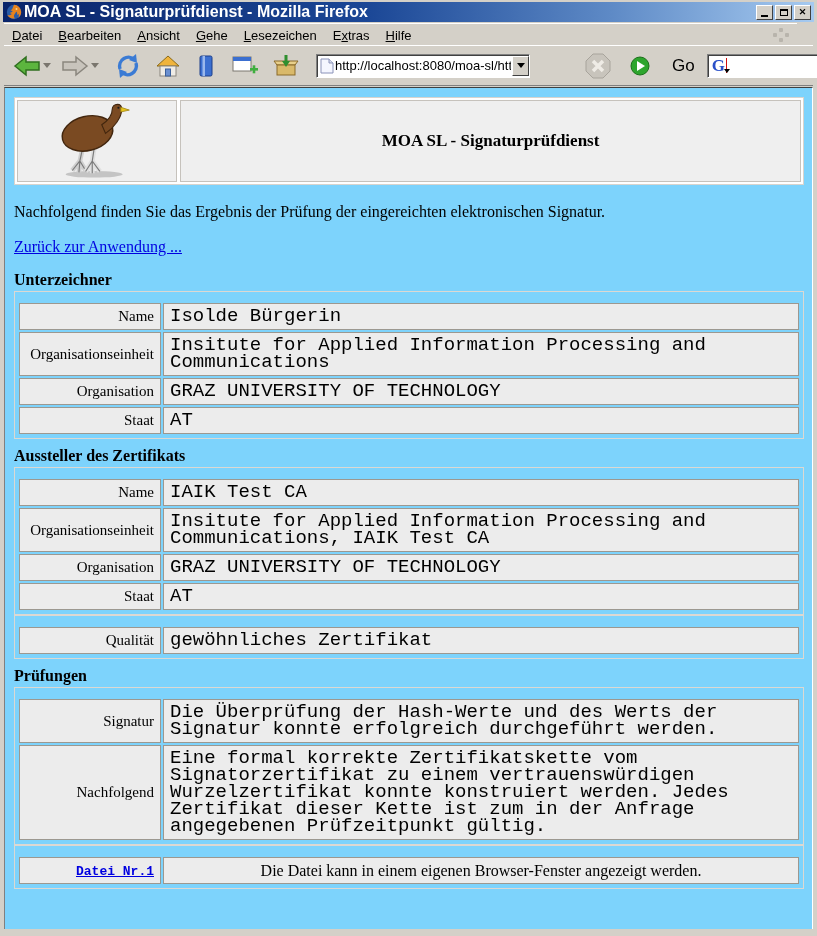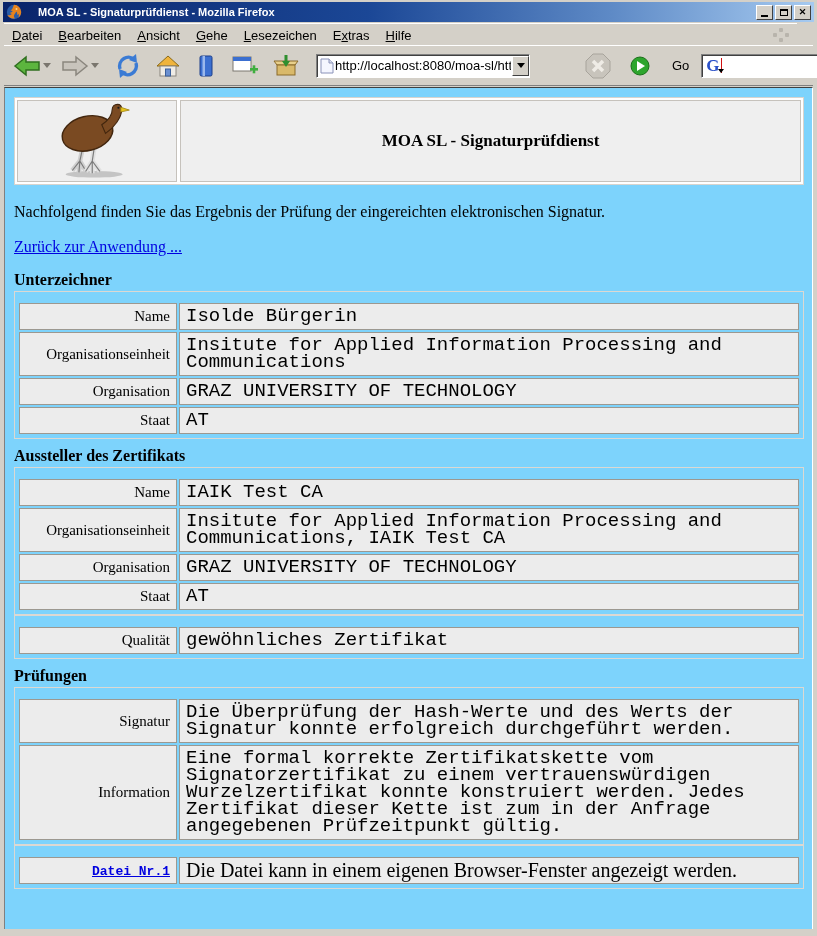--- a/index.html
+++ b/index.html
@@ -6,21 +6,21 @@
   body{
     width:817px;height:936px;position:relative;overflow:hidden;
     background:#d4d0c8;font-family:"Liberation Sans",sans-serif;
   }
   
   .titlebar{
     position:absolute;top:2px;left:3px;right:3px;height:20px;
     background:linear-gradient(90deg,#0a246a 0%,#1b4796 45%,#5e8ac6 75%,#a6caf0 100%);
     display:flex;align-items:center;padding:0 3px;box-sizing:border-box;
   }
-  .titlebar .ttl{flex:1;color:#fff;font-size:11px;font-weight:bold;white-space:nowrap;overflow:hidden;margin-left:16px;}
+  .titlebar .ttl{flex:1;color:#fff;font-size:16px;font-weight:bold;white-space:nowrap;overflow:hidden;margin-left:2px;}
   .winbtn{
     width:17px;height:15px;margin-left:2px;background:#d4d0c8;
     border-top:1px solid #fff;border-left:1px solid #fff;
     border-right:1px solid #404040;border-bottom:1px solid #404040;
     display:flex;align-items:center;justify-content:center;
     font-size:9px;font-weight:bold;color:#000;box-sizing:border-box;
   }
   .min-glyph{width:7px;height:2px;background:#000;margin-top:7px;}
   .max-glyph{width:8px;height:7px;border:1px solid #000;border-top-width:2px;box-sizing:border-box;}
   .menubar{
@@ -54,21 +54,21 @@
   }
   .url-drop{
     width:17px;height:20px;background:#d4d0c8;
     border-top:1px solid #fff;border-left:1px solid #fff;
     border-right:1px solid #404040;border-bottom:1px solid #404040;
     display:flex;align-items:center;justify-content:center;box-sizing:border-box;
   }
   .url-drop .dd{margin:0;border-top-color:#000;}
   .stopbtn{margin-left:52px;}
   .gobtn{margin-left:16px;display:flex;align-items:center;}
-  .golabel{font-size:13px;margin-left:22px;color:#000;}
+  .golabel{font-size:17px;margin-left:22px;color:#000;}
   .searchbox{
     margin-left:12px;width:124px;height:24px;background:#fff;
     border:1px solid;border-color:#808080 #fff #fff #808080;
     box-shadow:inset 1px 1px 0 #404040;
     display:flex;align-items:center;box-sizing:border-box;padding-left:4px;position:relative;
   }
   .glogo{font-family:"Liberation Serif",serif;font-weight:bold;font-size:17px;color:#2a50c8;line-height:1;}
   .scursor{width:1px;height:15px;background:#d01010;margin-left:1px;}
   .scaret{width:0;height:0;border-left:3px solid transparent;border-right:3px solid transparent;border-top:4px solid #000;position:absolute;left:16px;bottom:4px;}
   .searchbox input{flex:1;border:none;outline:none;min-width:0;font-size:12px;background:#fff;}
@@ -83,23 +83,23 @@
   .banner-cell{border:1px solid #c6c2bc;background:#efefef;box-sizing:border-box;}
   .banner-img{width:160px;height:82px;display:flex;align-items:center;justify-content:center;}
   .banner-title{flex:1;height:82px;display:flex;align-items:center;justify-content:center;font-weight:bold;font-size:17px;}
   .intro{margin:0 0 17px 0;}
   a.backlink{color:#0000e0;text-decoration:underline;font-size:16px;}
   .linkrow{margin:0 0 15px 0;}
   h2.sect{font-size:16px;font-weight:bold;margin:8px 0 2px 0;line-height:18px;font-family:"Liberation Serif",serif;}
   .dtable{border:1px solid #dcd8d2;padding:9px 2px 2px 2px;margin:0;}
   .dtable table{width:100%;border-collapse:separate;border-spacing:2px;table-layout:fixed;}
   .dtable td{border:1px solid #9c9890;background:#ececec;padding:4px 6px;vertical-align:middle;box-sizing:border-box;}
-  td.lbl{width:158px;text-align:right;font-family:"Liberation Serif",serif;font-size:15px;}
+  td.lbl{width:142px;text-align:right;font-family:"Liberation Serif",serif;font-size:15px;}
   td.val{font-family:"Liberation Mono",monospace;font-size:19px;line-height:17px;}
-  td.val-serif{font-family:"Liberation Serif",serif;font-size:20px;}
+  td.val-serif{font-family:"Liberation Serif",serif;font-size:16px;text-align:center;}
   a.filelink{color:#0000e0;font-family:"Liberation Mono",monospace;font-size:13px;font-weight:bold;text-decoration:underline;}
 </style>
 </head>
 <body>
 
 <div class="titlebar">
   <span style="display:flex;">
     <svg width="16" height="16" viewBox="0 0 16 16">
       <circle cx="8" cy="8" r="7.2" fill="#2a5ca8"></circle>
       <path d="M8 .8a7.2 7.2 0 0 1 7.2 7.2 7.2 7.2 0 0 1-3.1 5.9c.8-1.4.9-2.8.5-4l-1.6 1.1c.5-1.4.2-2.6-.6-3.6l-2 3c-1 1.6-.4 2.9.6 3.8a7.2 7.2 0 0 1-7.7-3.1c1.9.6 3.3.1 4.5-1.1l-2-1c1.3-.3 2.3-1 3-2l-2.4-.6c1.3-.7 2.1-1.7 2.4-3z" fill="#e6821e"></path>
@@ -299,21 +299,21 @@
 
   <h2 class="sect">Prüfungen</h2>
   <div class="dtable">
     <table>
       <tbody>
           <tr>
             <td class="lbl">Signatur</td>
             <td class="val">Die Überprüfung der Hash-Werte und des Werts der Signatur konnte erfolgreich durchgeführt werden.</td>
           </tr>
       <tr>
-            <td class="lbl">Information</td>
+            <td class="lbl">Nachfolgend</td>
             <td class="val">Eine formal korrekte Zertifikatskette vom Signatorzertifikat zu einem vertrauenswürdigen Wurzelzertifikat konnte konstruiert werden. Jedes Zertifikat dieser Kette ist zum in der Anfrage angegebenen Prüfzeitpunkt gültig.</td>
           </tr>
     </tbody>
       </table>
   </div>
 
   <div class="dtable">
     <table>
       <tbody>
           <tr>

